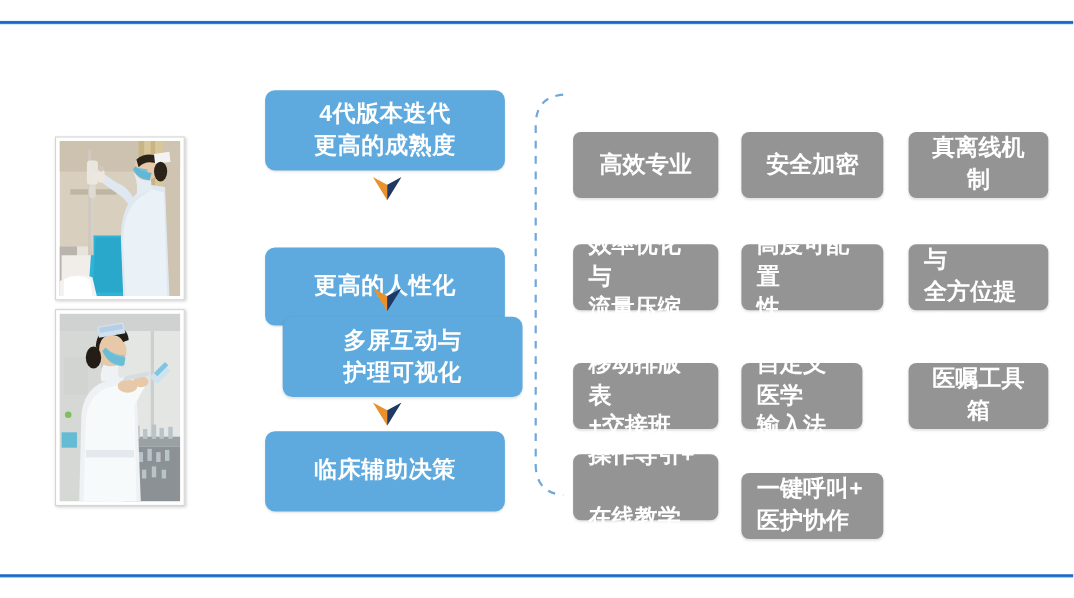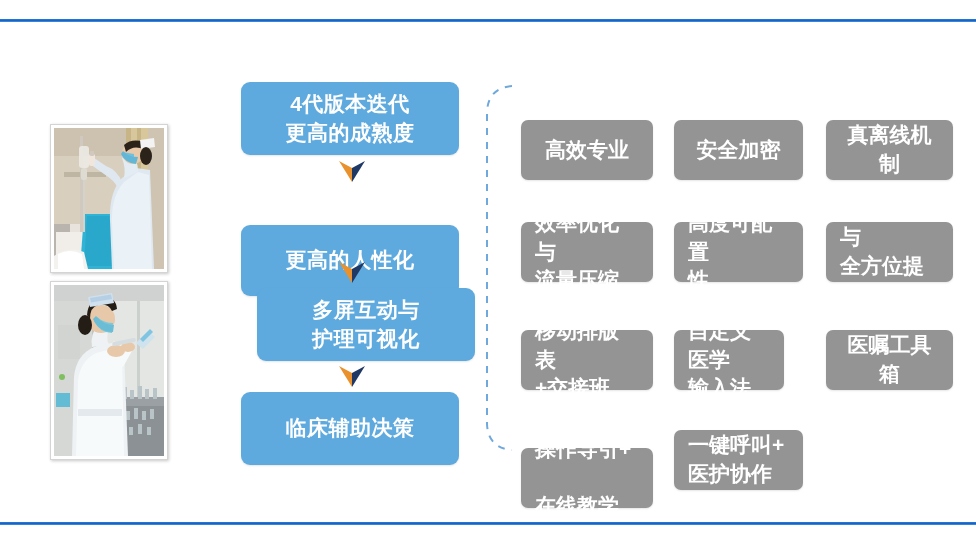--- a/index.html
+++ b/index.html
@@ -283,21 +283,21 @@
     <span>+交接班</span>
   </div>
   <div class="feat-box left" style="left:674px;top:295px;width:110px;height:60px;">
     <span>自定义医学</span>
     <span>输入法</span>
   </div>
   <div class="feat-box center" style="left:826px;top:295px;width:127px;height:60px;">
     <span>医嘱工具箱</span>
   </div>
 
-  <div class="feat-box left" style="left:521px;top:413px;width:132px;height:60px;gap:28px;">
+  <div class="feat-box left" style="left:521px;top:378px;width:132px;height:60px;gap:28px;">
     <span>操作导引+</span>
     <span>在线教学</span>
   </div>
   <div class="feat-box left" style="left:674px;top:395px;width:129px;height:60px;">
     <span>一键呼叫+</span>
     <span>医护协作</span>
   </div>
 
 </div>
 

